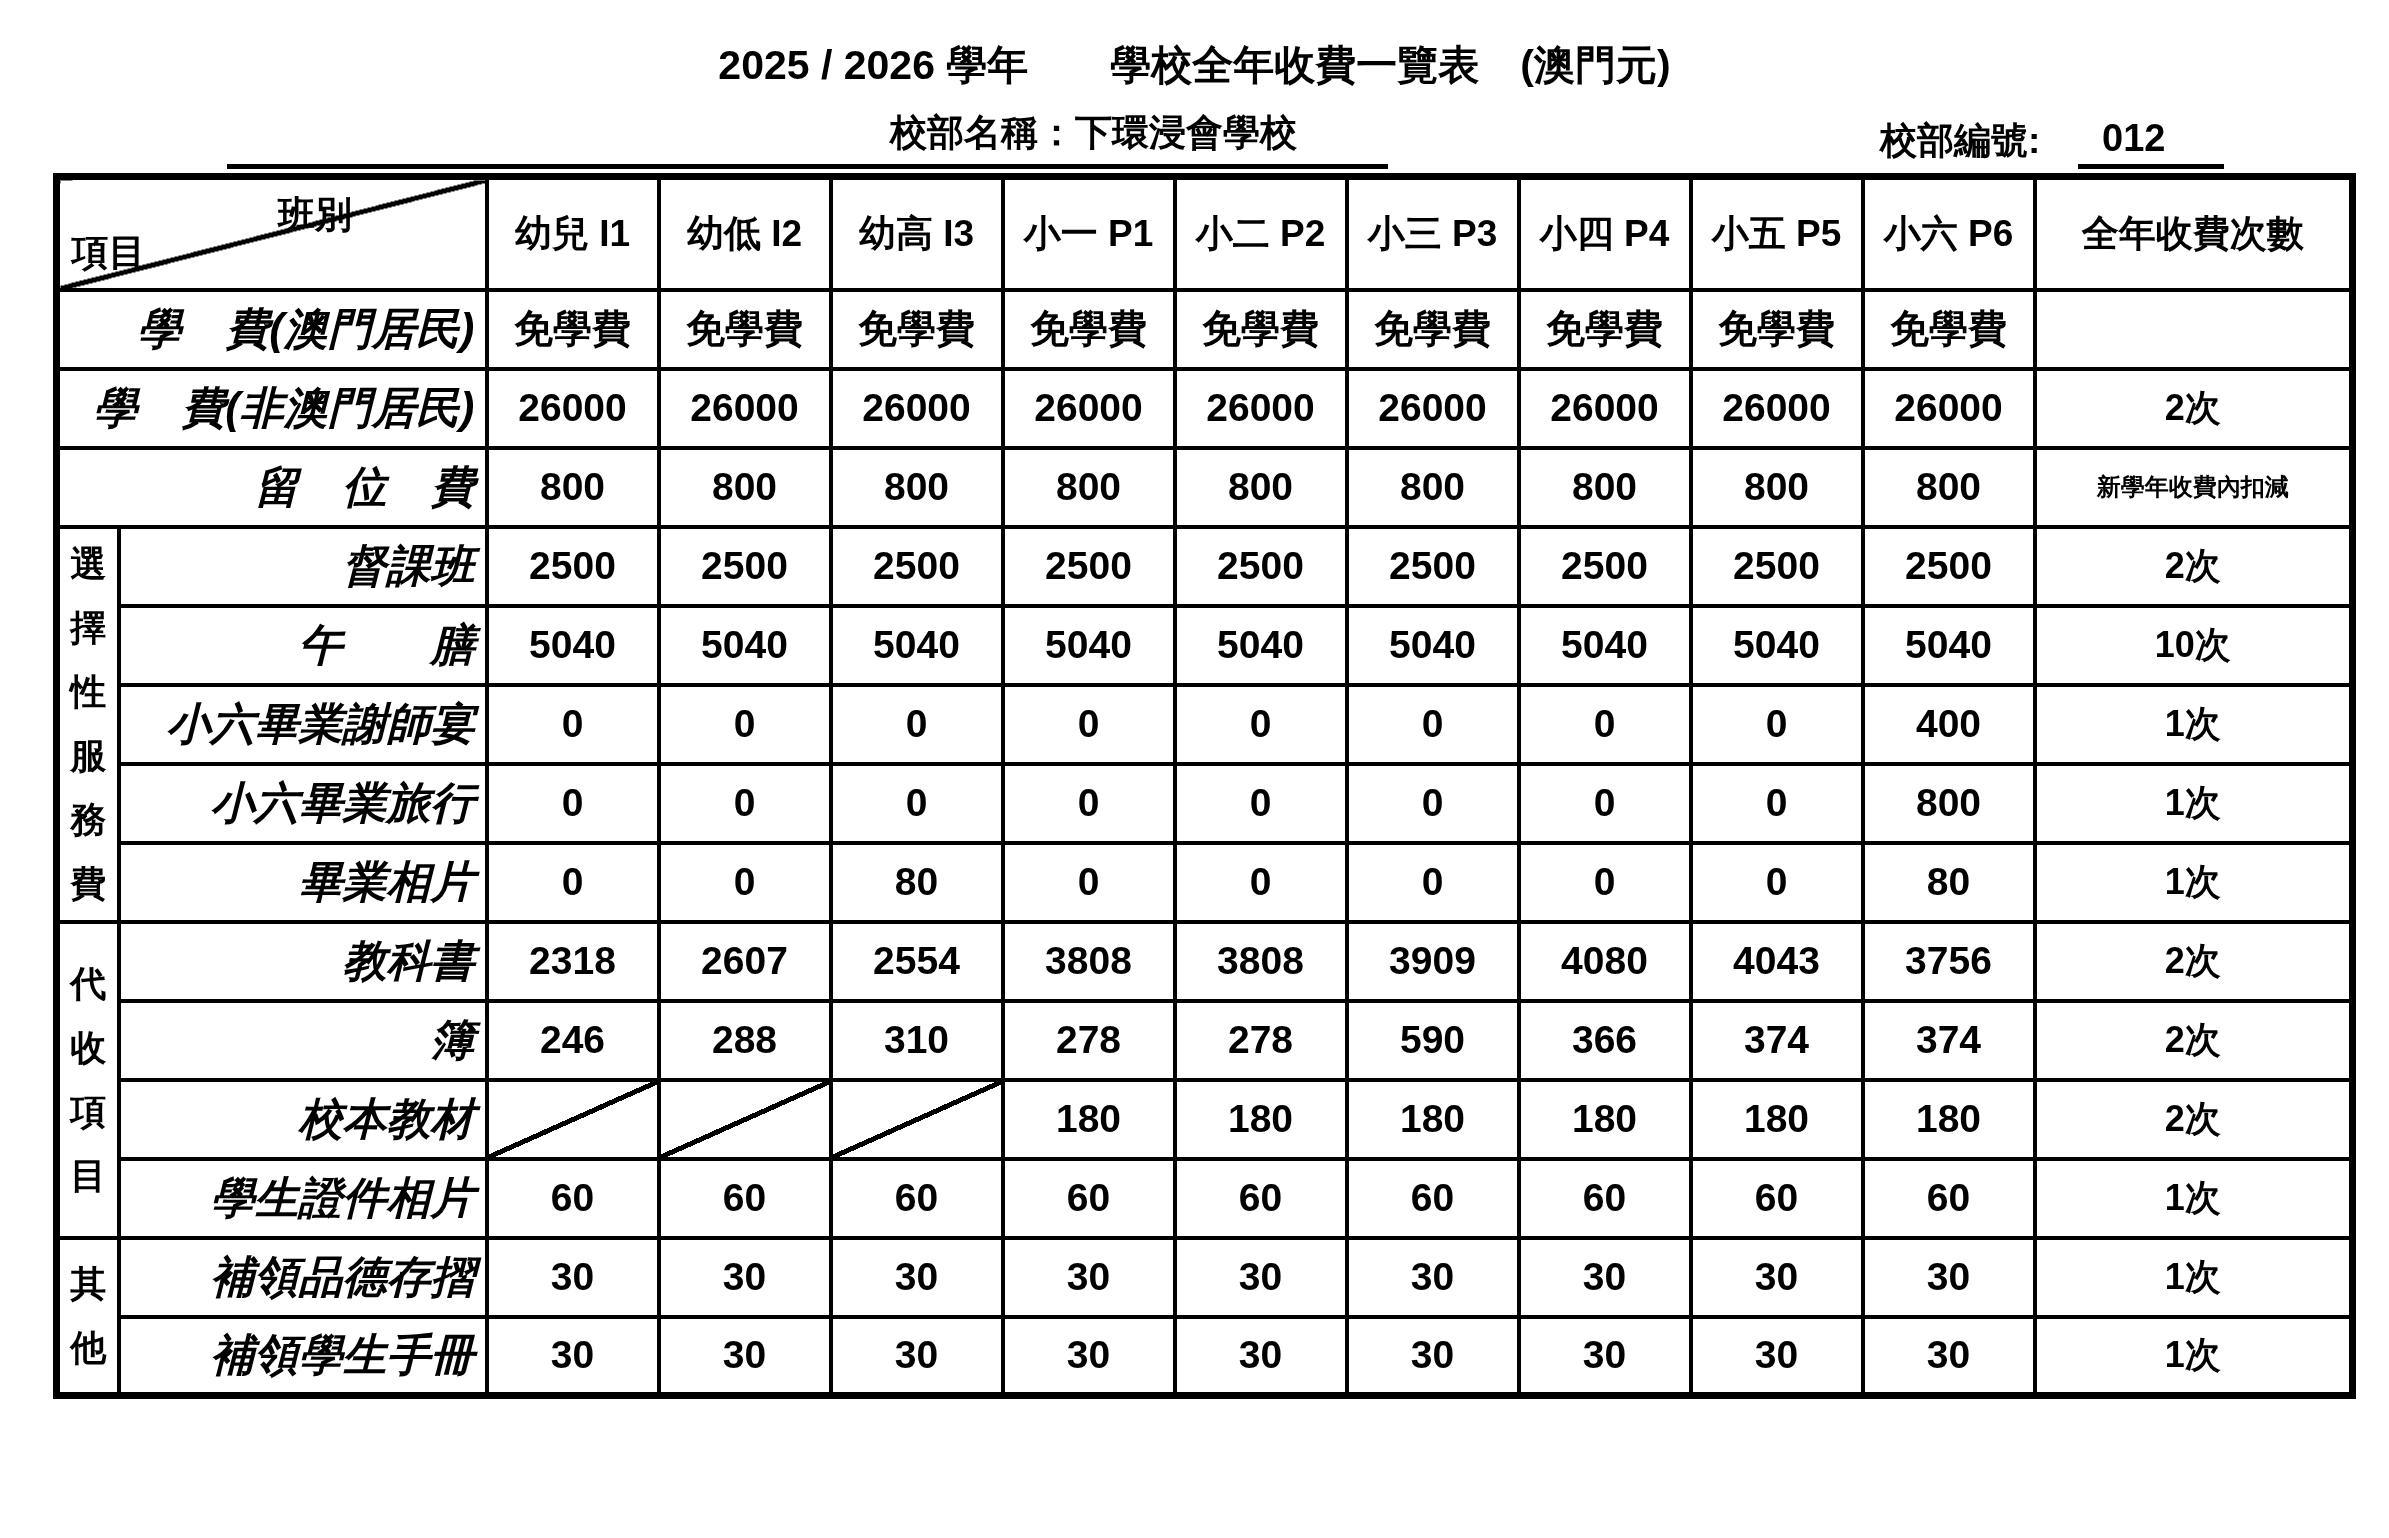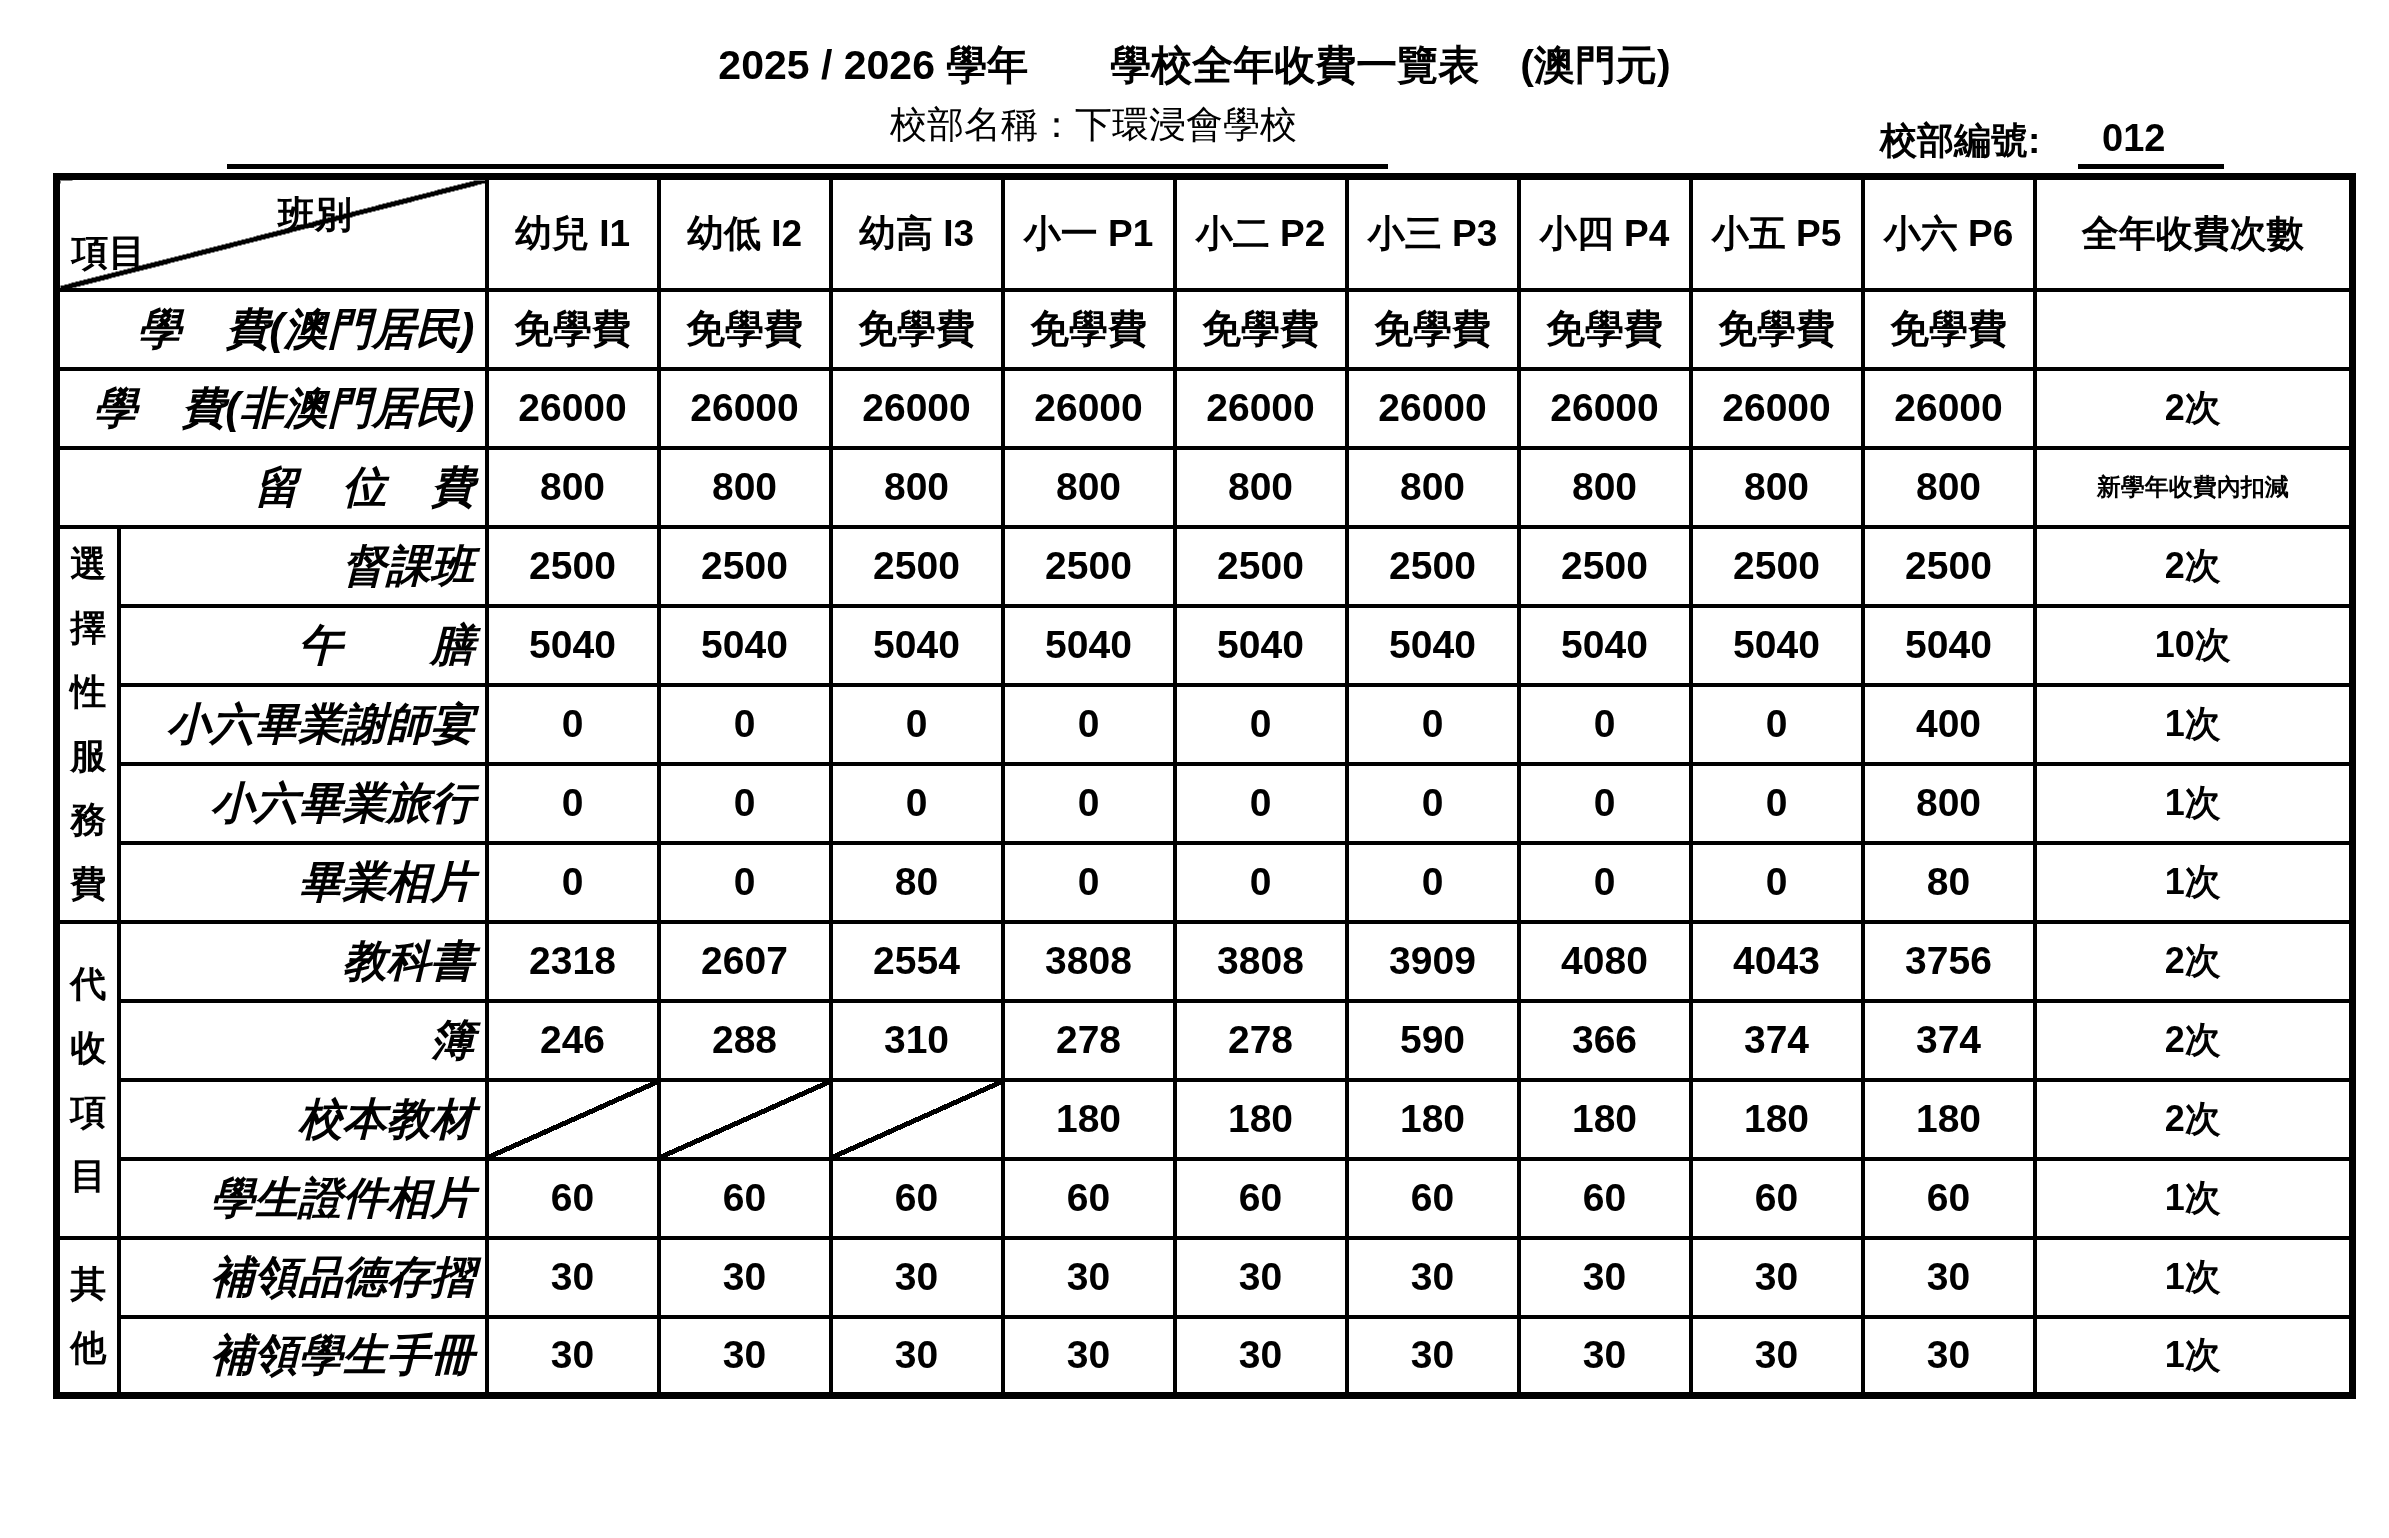--- a/index.html
+++ b/index.html
@@ -11,22 +11,22 @@
   }
   .page { position: absolute; top: 0; left: 0; width: 2389px; height: 1538px; }
 
   .title {
     position: absolute; top: 38px; left: 0; width: 100%;
     text-align: center;
     font-size: 41px; font-weight: bold;
     white-space: pre;
   }
   .school-name {
-    position: absolute; top: 104px; left: 890px;
-    font-size: 37px; font-weight: normal; line-height: 41px;
+    position: absolute; top: 112px; left: 890px;
+    font-size: 37px; font-weight: bold; line-height: 41px;
   }
   .code-label {
     position: absolute; top: 120px; left: 1880px;
     font-size: 37px; font-weight: bold; line-height: 41px;
   }
   .code-value {
     position: absolute; top: 118px; left: 2102px;
     font-size: 38px; font-weight: bold; line-height: 41px;
   }
   .rule { position: absolute; background: #000; height: 5px; }

